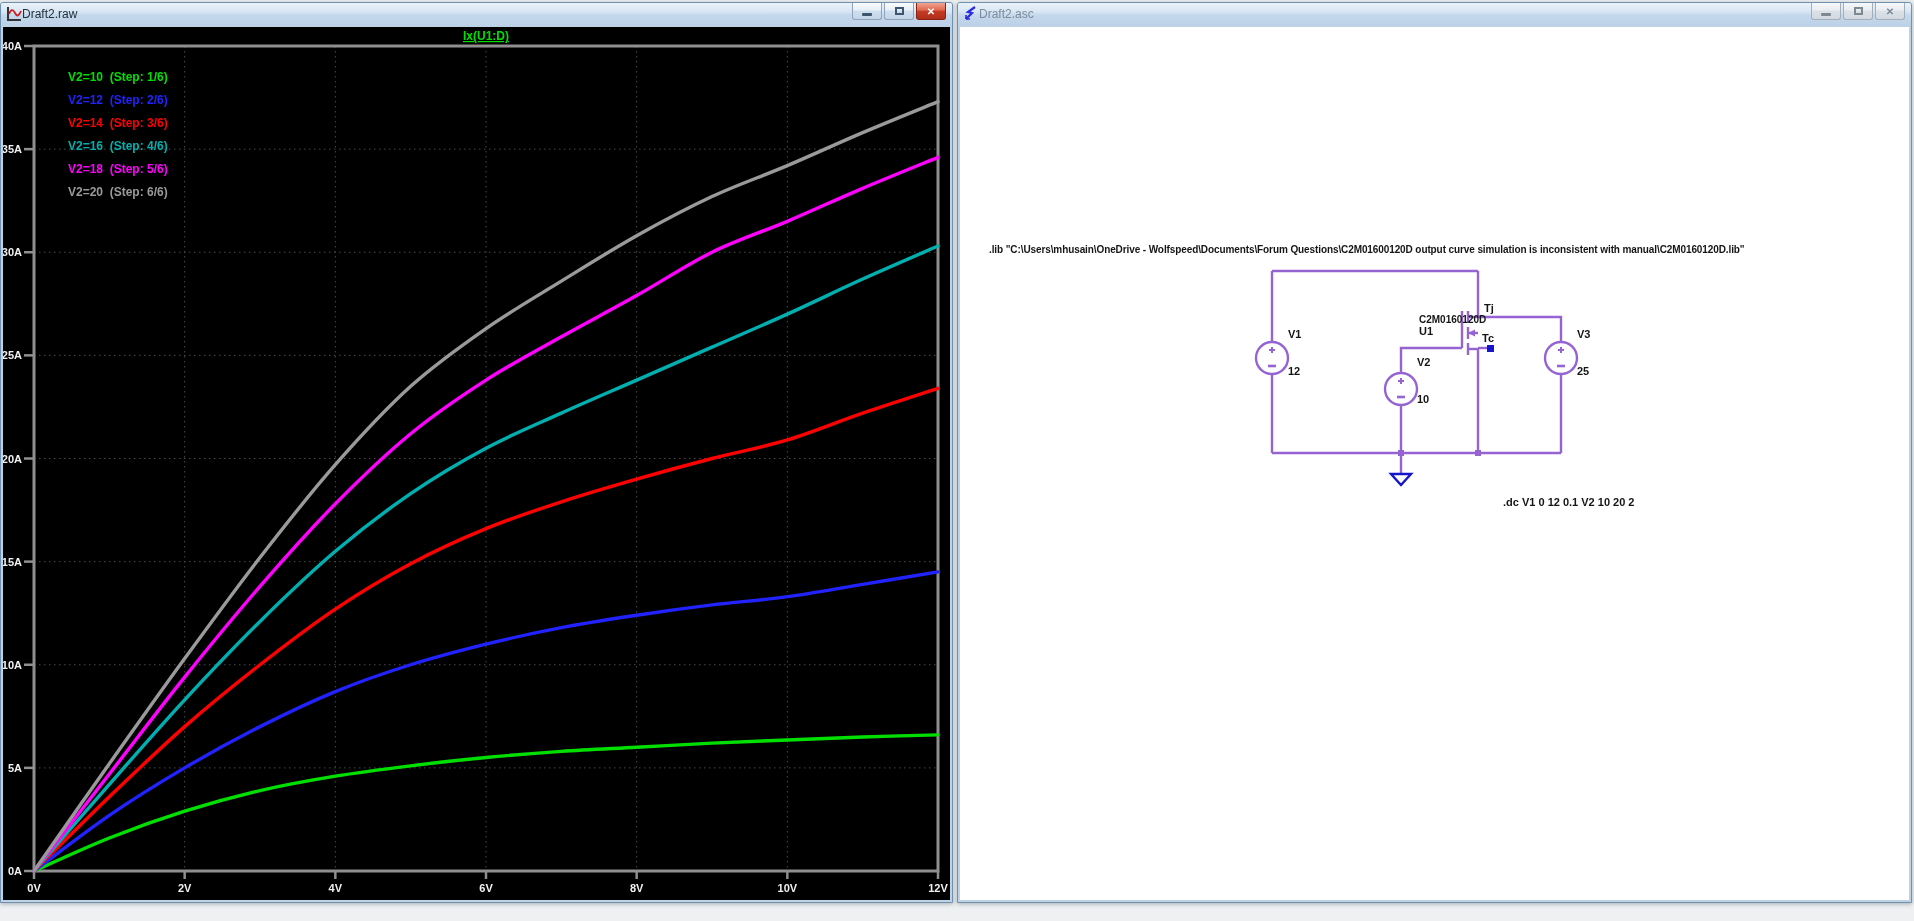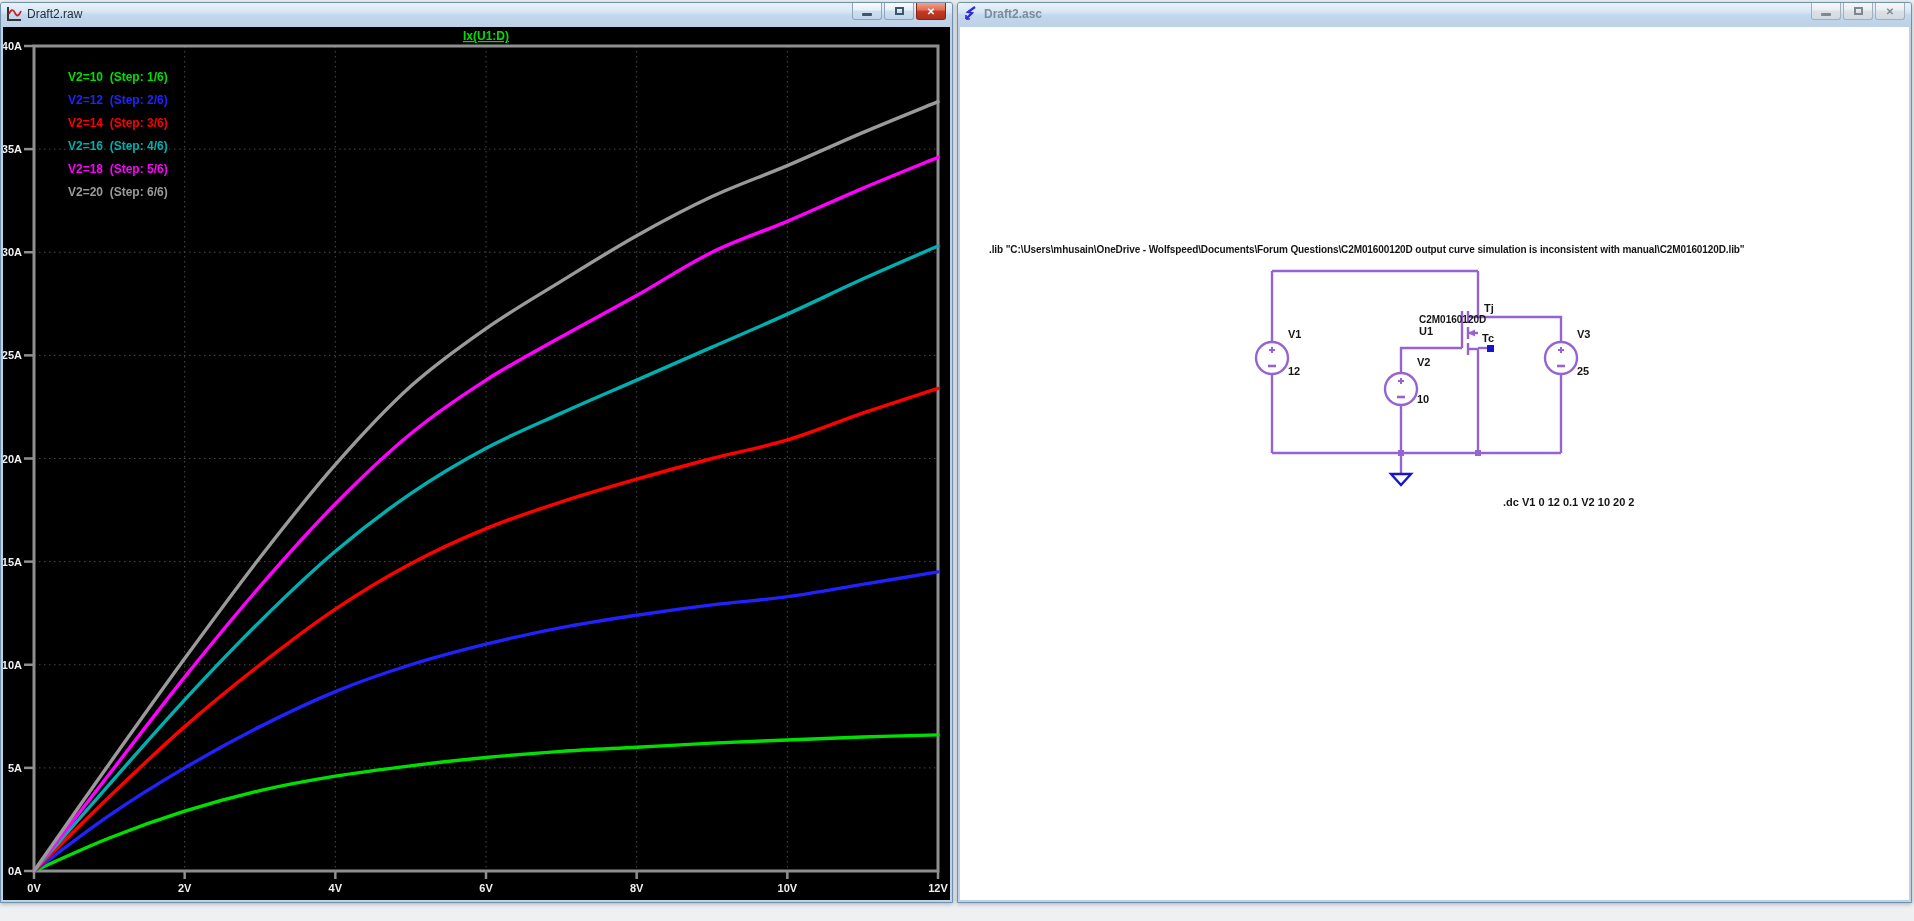--- a/index.html
+++ b/index.html
@@ -17,22 +17,22 @@
     box-shadow:0 1px 4px rgba(30,50,70,.35);
   }
   #win-left  { left:0px;   width:953px; }
   #win-right { left:957px; width:955px; }
   .titlebar {
     height:22px; display:flex; align-items:center;
     padding:0 2px 0 5px;
     background:linear-gradient(#eaf2fa 0%, #d8e6f3 40%, #c3d8ec 55%, #bdd2e6 100%);
     border-radius:2px 2px 0 0;
   }
-  .title-text { font-size:12px; color:#22303d; margin-left:5px; white-space:nowrap; }
-  .inactive .title-text { color:#7d8b9a;font-weight:bold; }
+  .title-text { font-size:12px; color:#22303d; white-space:nowrap; }
+  .inactive .title-text { color:#7d8b9a; }
   .win-buttons { margin-left:auto; display:flex; gap:2px; align-self:flex-start; margin-right:4px; }
   .wbtn {
     width:30px; height:17px;
     border:1px solid #8ea4ba; border-top:none;
     border-radius:0 0 3px 3px;
     background:linear-gradient(#fbfdfe 0%, #e5eef6 45%, #cfdfee 50%, #c2d5e8 100%);
     display:flex; align-items:center; justify-content:center;
     color:#3d566e; font-size:10px; font-weight:bold; cursor:default;
   }
   .wbtn.close-active {

